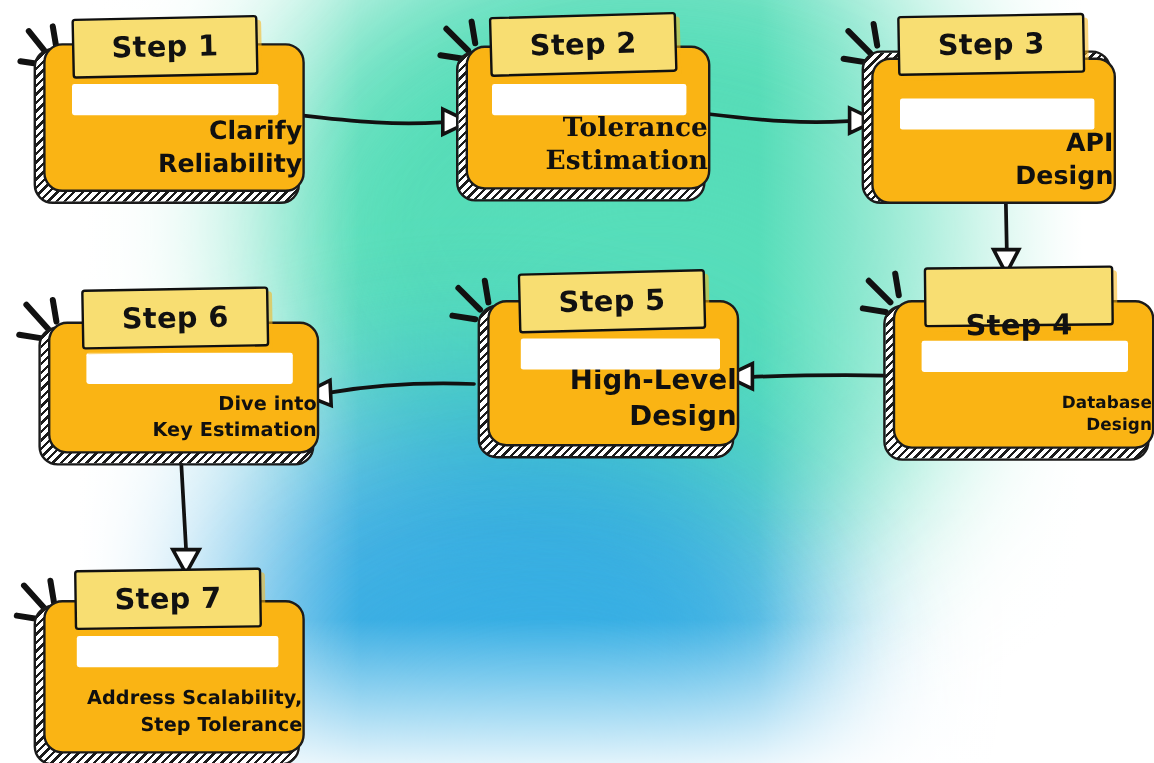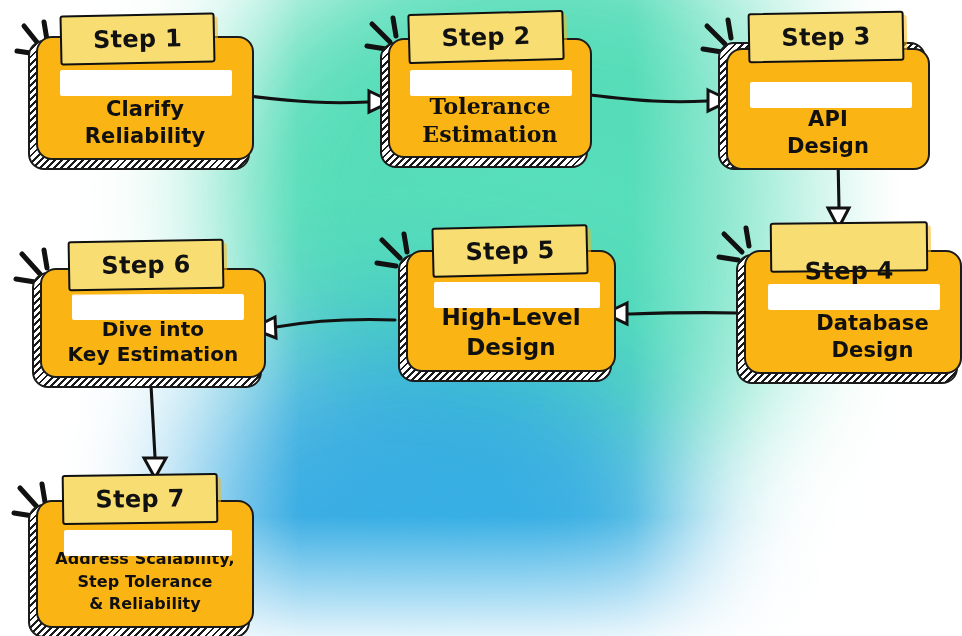--- a/index.html
+++ b/index.html
@@ -58,21 +58,21 @@
   .card-body{
     position:absolute;
     background:#fab414;
     border:2.6px solid #1b1b1b;
     border-radius:16px;
     box-sizing:border-box;
     display:flex;align-items:flex-end;justify-content:center;
   }
   .card-text{
     width:100%;
-    text-align:center;
+    text-align:right;
     color:#101010;
     font-weight:700;
     line-height:1.28;
     padding-bottom:8px;
     letter-spacing:.1px;
   }
   .font-round{font-family:"DejaVu Sans","Liberation Sans",sans-serif;}
   .font-serif{font-family:"DejaVu Serif","Liberation Serif",serif;}
 
   
@@ -209,21 +209,21 @@
 
   <div class="node" style="left:722px;top:222px;">
     <svg class="sparkle" style="left:-4px;top:4px;width:56px;height:48px;" viewBox="0 0 56 48">
       <path d="M6,8 L24,26" stroke="#111" stroke-width="5" stroke-linecap="round"></path>
       <path d="M28,2 L31,20" stroke="#111" stroke-width="5" stroke-linecap="round"></path>
       <path d="M1,31 L20,34" stroke="#111" stroke-width="5" stroke-linecap="round"></path>
     </svg>
     <div class="card-shadow" style="left:14px;top:32px;width:218px;height:126px;"></div>
     <div class="card-body" style="left:22px;top:28px;width:218px;height:124px;">
       <div class="paper" style="left:22px;top:32px;width:172px;height:26px;"></div>
-      <div class="card-text font-round" style="font-size:21px;padding-left:39px;">
+      <div class="card-text font-round" style="font-size:14px;padding-left:39px;">
         <div>Database</div>
         <div>Design</div>
       </div>
     </div>
     <div class="banner" style="left:48px;top:0px;width:158px;height:50px;transform:rotate(-0.6deg);">
       <span style="font-size:24px;margin-top:48px;">Step 4</span>
     </div>
   </div>
 
   <div class="node" style="left:392px;top:226px;">
@@ -247,21 +247,21 @@
 
   <div class="node" style="left:26px;top:240px;">
     <svg class="sparkle" style="left:-12px;top:8px;width:56px;height:48px;" viewBox="0 0 56 48">
       <path d="M8,6 L26,26" stroke="#111" stroke-width="5" stroke-linecap="round"></path>
       <path d="M30,2 L33,20" stroke="#111" stroke-width="5" stroke-linecap="round"></path>
       <path d="M2,31 L21,34" stroke="#111" stroke-width="5" stroke-linecap="round"></path>
     </svg>
     <div class="card-shadow" style="left:6px;top:32px;width:226px;height:112px;"></div>
     <div class="card-body" style="left:14px;top:28px;width:226px;height:110px;">
       <div class="paper" style="left:30px;top:24px;width:172px;height:26px;"></div>
-      <div class="card-text font-round" style="font-size:20px;">
+      <div class="card-text font-round" style="font-size:16px;">
         <div>Dive into</div>
         <div>Key Estimation</div>
       </div>
     </div>
     <div class="banner" style="left:42px;top:0px;width:156px;height:50px;transform:rotate(-1deg);">
       <span style="font-size:24px;">Step 6</span>
     </div>
   </div>
 
   <div class="node" style="left:20px;top:474px;">
@@ -269,21 +269,20 @@
       <path d="M8,6 L26,26" stroke="#111" stroke-width="5" stroke-linecap="round"></path>
       <path d="M30,2 L33,20" stroke="#111" stroke-width="5" stroke-linecap="round"></path>
       <path d="M2,31 L21,34" stroke="#111" stroke-width="5" stroke-linecap="round"></path>
     </svg>
     <div class="card-shadow" style="left:8px;top:30px;width:218px;height:130px;"></div>
     <div class="card-body" style="left:16px;top:26px;width:218px;height:128px;">
       <div class="paper" style="left:26px;top:28px;width:168px;height:26px;"></div>
       <div class="card-text font-round" style="font-size:16px;padding-bottom:10px;line-height:1.42;">
         <div>Address Scalability,</div>
         <div>Step Tolerance</div>
-        <div>&amp; Reliability</div>
       </div>
     </div>
     <div class="banner" style="left:42px;top:0px;width:156px;height:50px;transform:rotate(-0.8deg);">
       <span style="font-size:24px;">Step 7</span>
     </div>
   </div>
 
 </div>
 
 </body></html>

